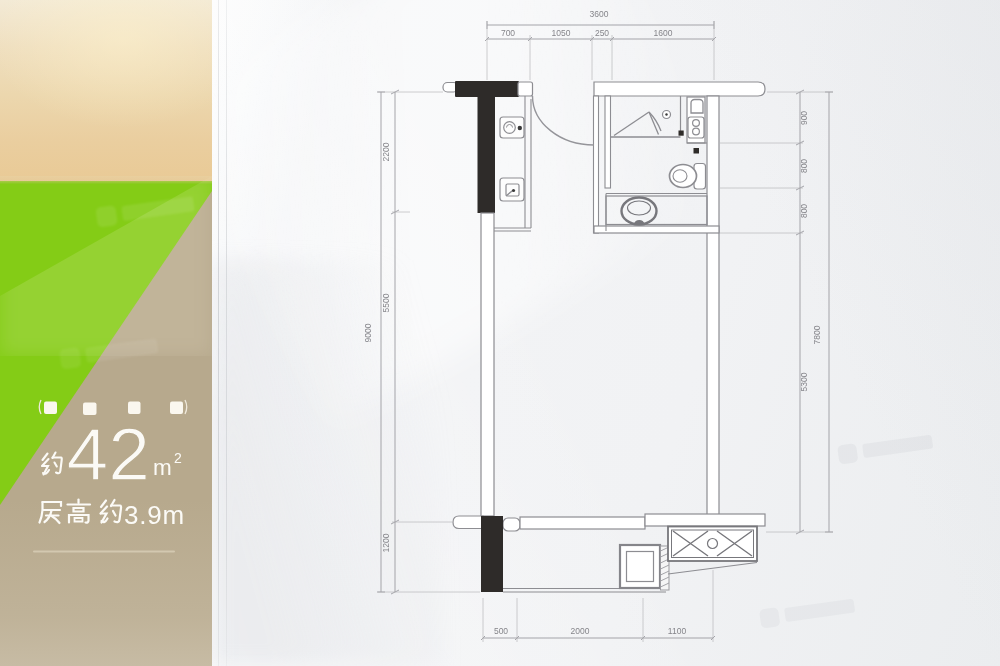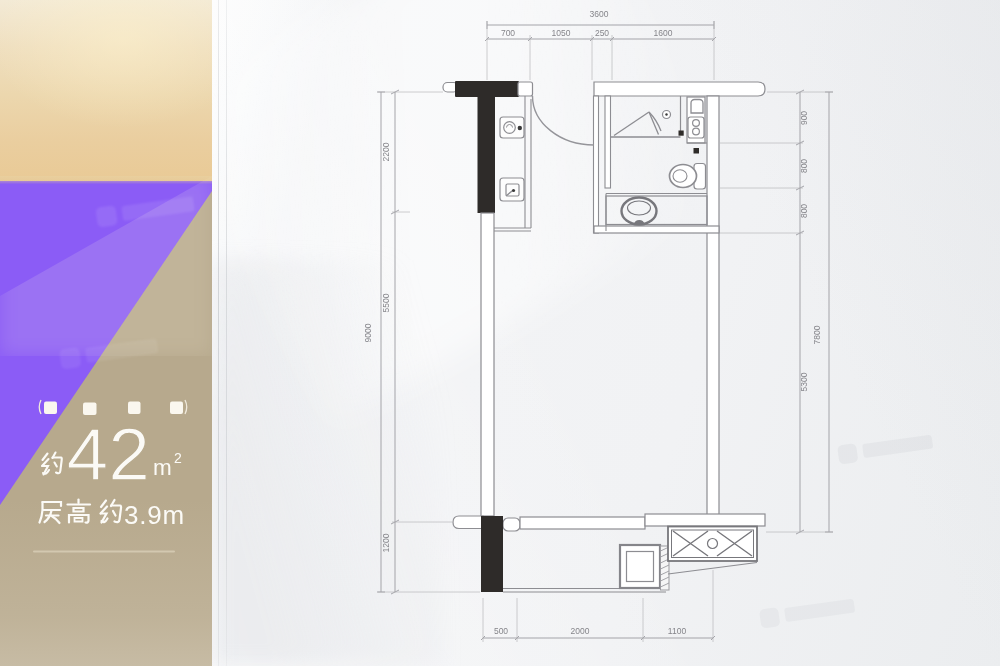--- a/index.html
+++ b/index.html
@@ -16,21 +16,21 @@
 <div class="abs" style="left:212px;top:0;width:788px;height:666px;background:linear-gradient(64deg,rgba(255,255,255,0.55) 0%,rgba(255,255,255,0.25) 22%,rgba(255,255,255,0) 46%),linear-gradient(244deg,rgba(222,224,228,0.35) 0%,rgba(222,224,228,0) 30%);"></div>
 
 <div class="abs" style="left:218px;top:0;width:1px;height:666px;background:linear-gradient(180deg,rgba(186,189,193,0.25),rgba(186,189,193,0.6) 30%,rgba(186,189,193,0.55) 80%,rgba(186,189,193,0.2));"></div>
 
 <div class="abs" style="left:226px;top:0;width:1px;height:666px;background:linear-gradient(180deg,rgba(190,193,197,0.2),rgba(190,193,197,0.5) 30%,rgba(190,193,197,0.45) 80%,rgba(190,193,197,0.15));"></div>
 
 <div class="abs" style="left:215px;top:-30px;width:470px;height:360px;background:linear-gradient(118deg,rgba(255,255,255,0) 5%,rgba(255,255,255,0.5) 40%,rgba(255,255,255,0.5) 60%,rgba(255,255,255,0) 92%);transform:rotate(-30deg);filter:blur(14px);"></div>
 
 <div class="abs" style="left:212px;top:260px;width:230px;height:406px;background:linear-gradient(255deg,rgba(203,206,212,0) 10%,rgba(203,206,212,0.28) 80%);filter:blur(10px);"></div>
 
-<div class="abs" style="left:0;top:0;width:212px;height:666px;background:#8b5cf6;overflow:hidden;text-decoration:underline;">
+<div class="abs" style="left:0;top:0;width:212px;height:666px;background:#84cc16;overflow:hidden;text-decoration:underline;">
 
   <div class="abs" style="left:0;top:0;width:212px;height:181px;background:linear-gradient(180deg,#f3ead6 0%,#efdfc0 25%,#ecd7ae 52%,#eace9f 78%,#e9ca96 100%);"></div>
 
   <div class="abs" style="left:0;top:0;width:212px;height:181px;background:radial-gradient(90% 70% at 58% 22%,rgba(255,243,205,0.5) 0%,rgba(255,243,205,0) 70%);"></div>
 
   <div class="abs" style="left:0;top:176px;width:212px;height:8px;background:linear-gradient(180deg,rgba(233,207,158,0.95),rgba(171,156,128,0.05));"></div>
 
   <div class="abs" style="left:0;top:183px;width:212px;height:483px;background:#b7a98d;clip-path:polygon(212px 8px,212px 483px,0px 483px,0px 322px);"></div>
 
   <div class="abs" style="left:0;top:176px;width:212px;height:180px;background:rgba(255,246,230,0.14);clip-path:polygon(212px 0px,212px 180px,0px 180px,0px 120px);filter:blur(9px);"></div>

